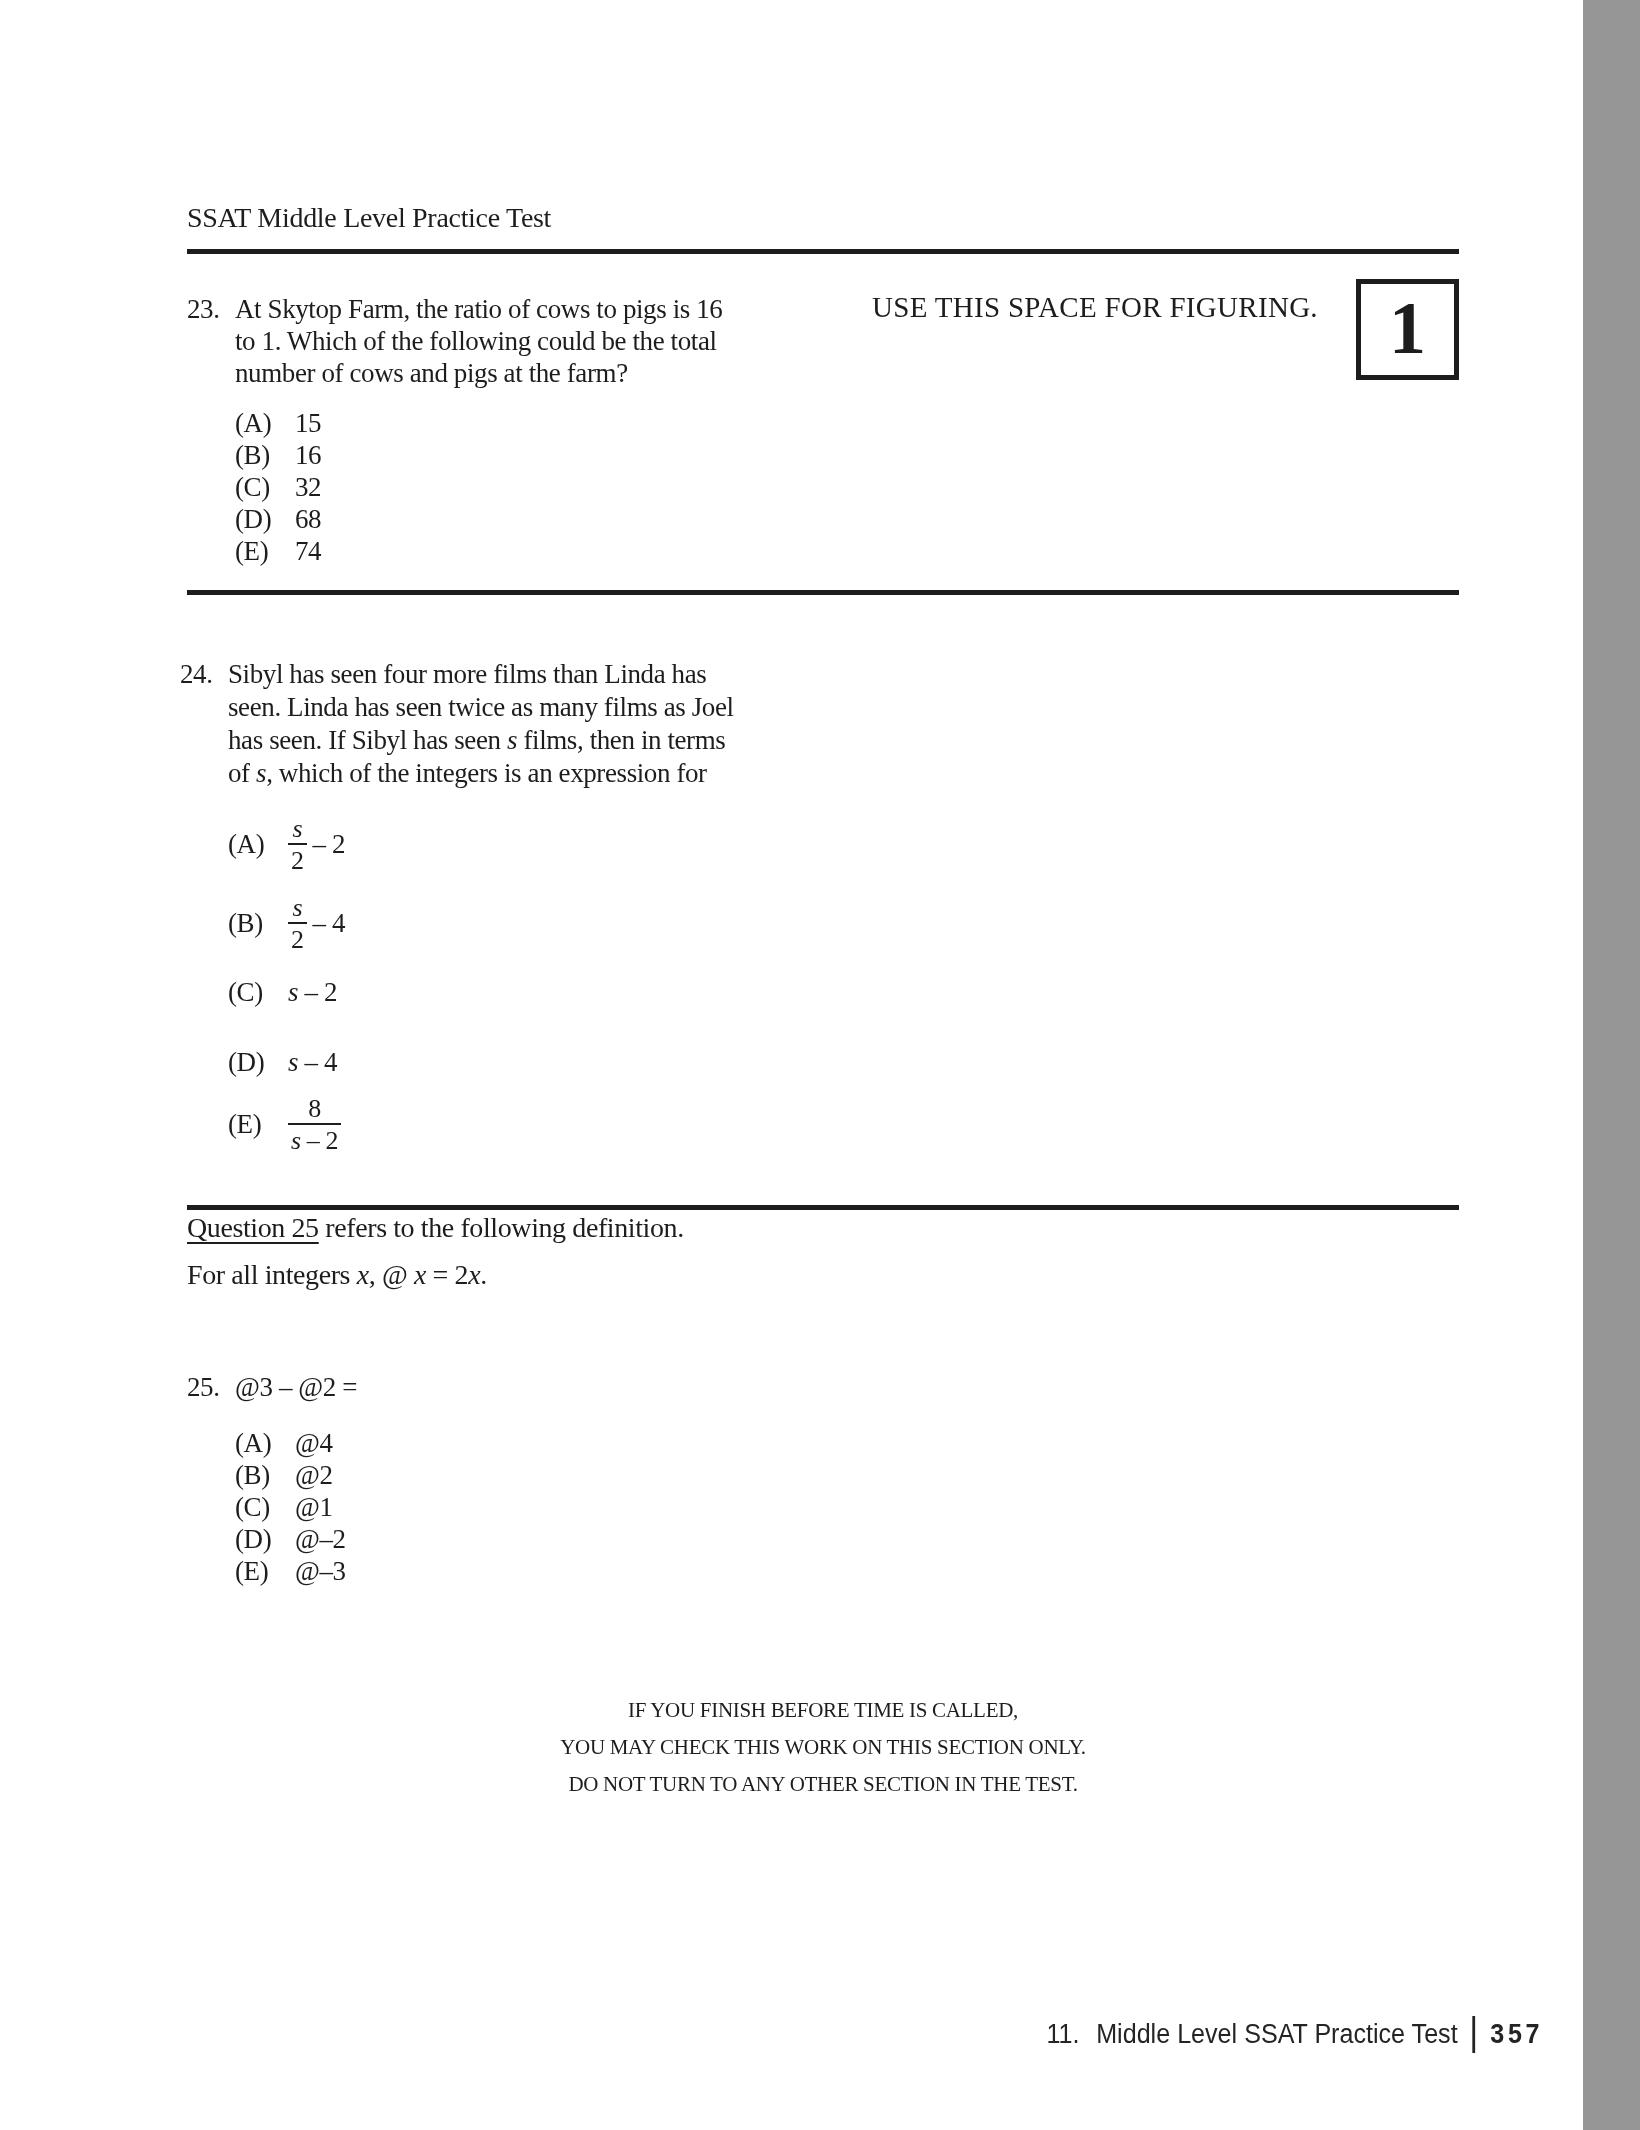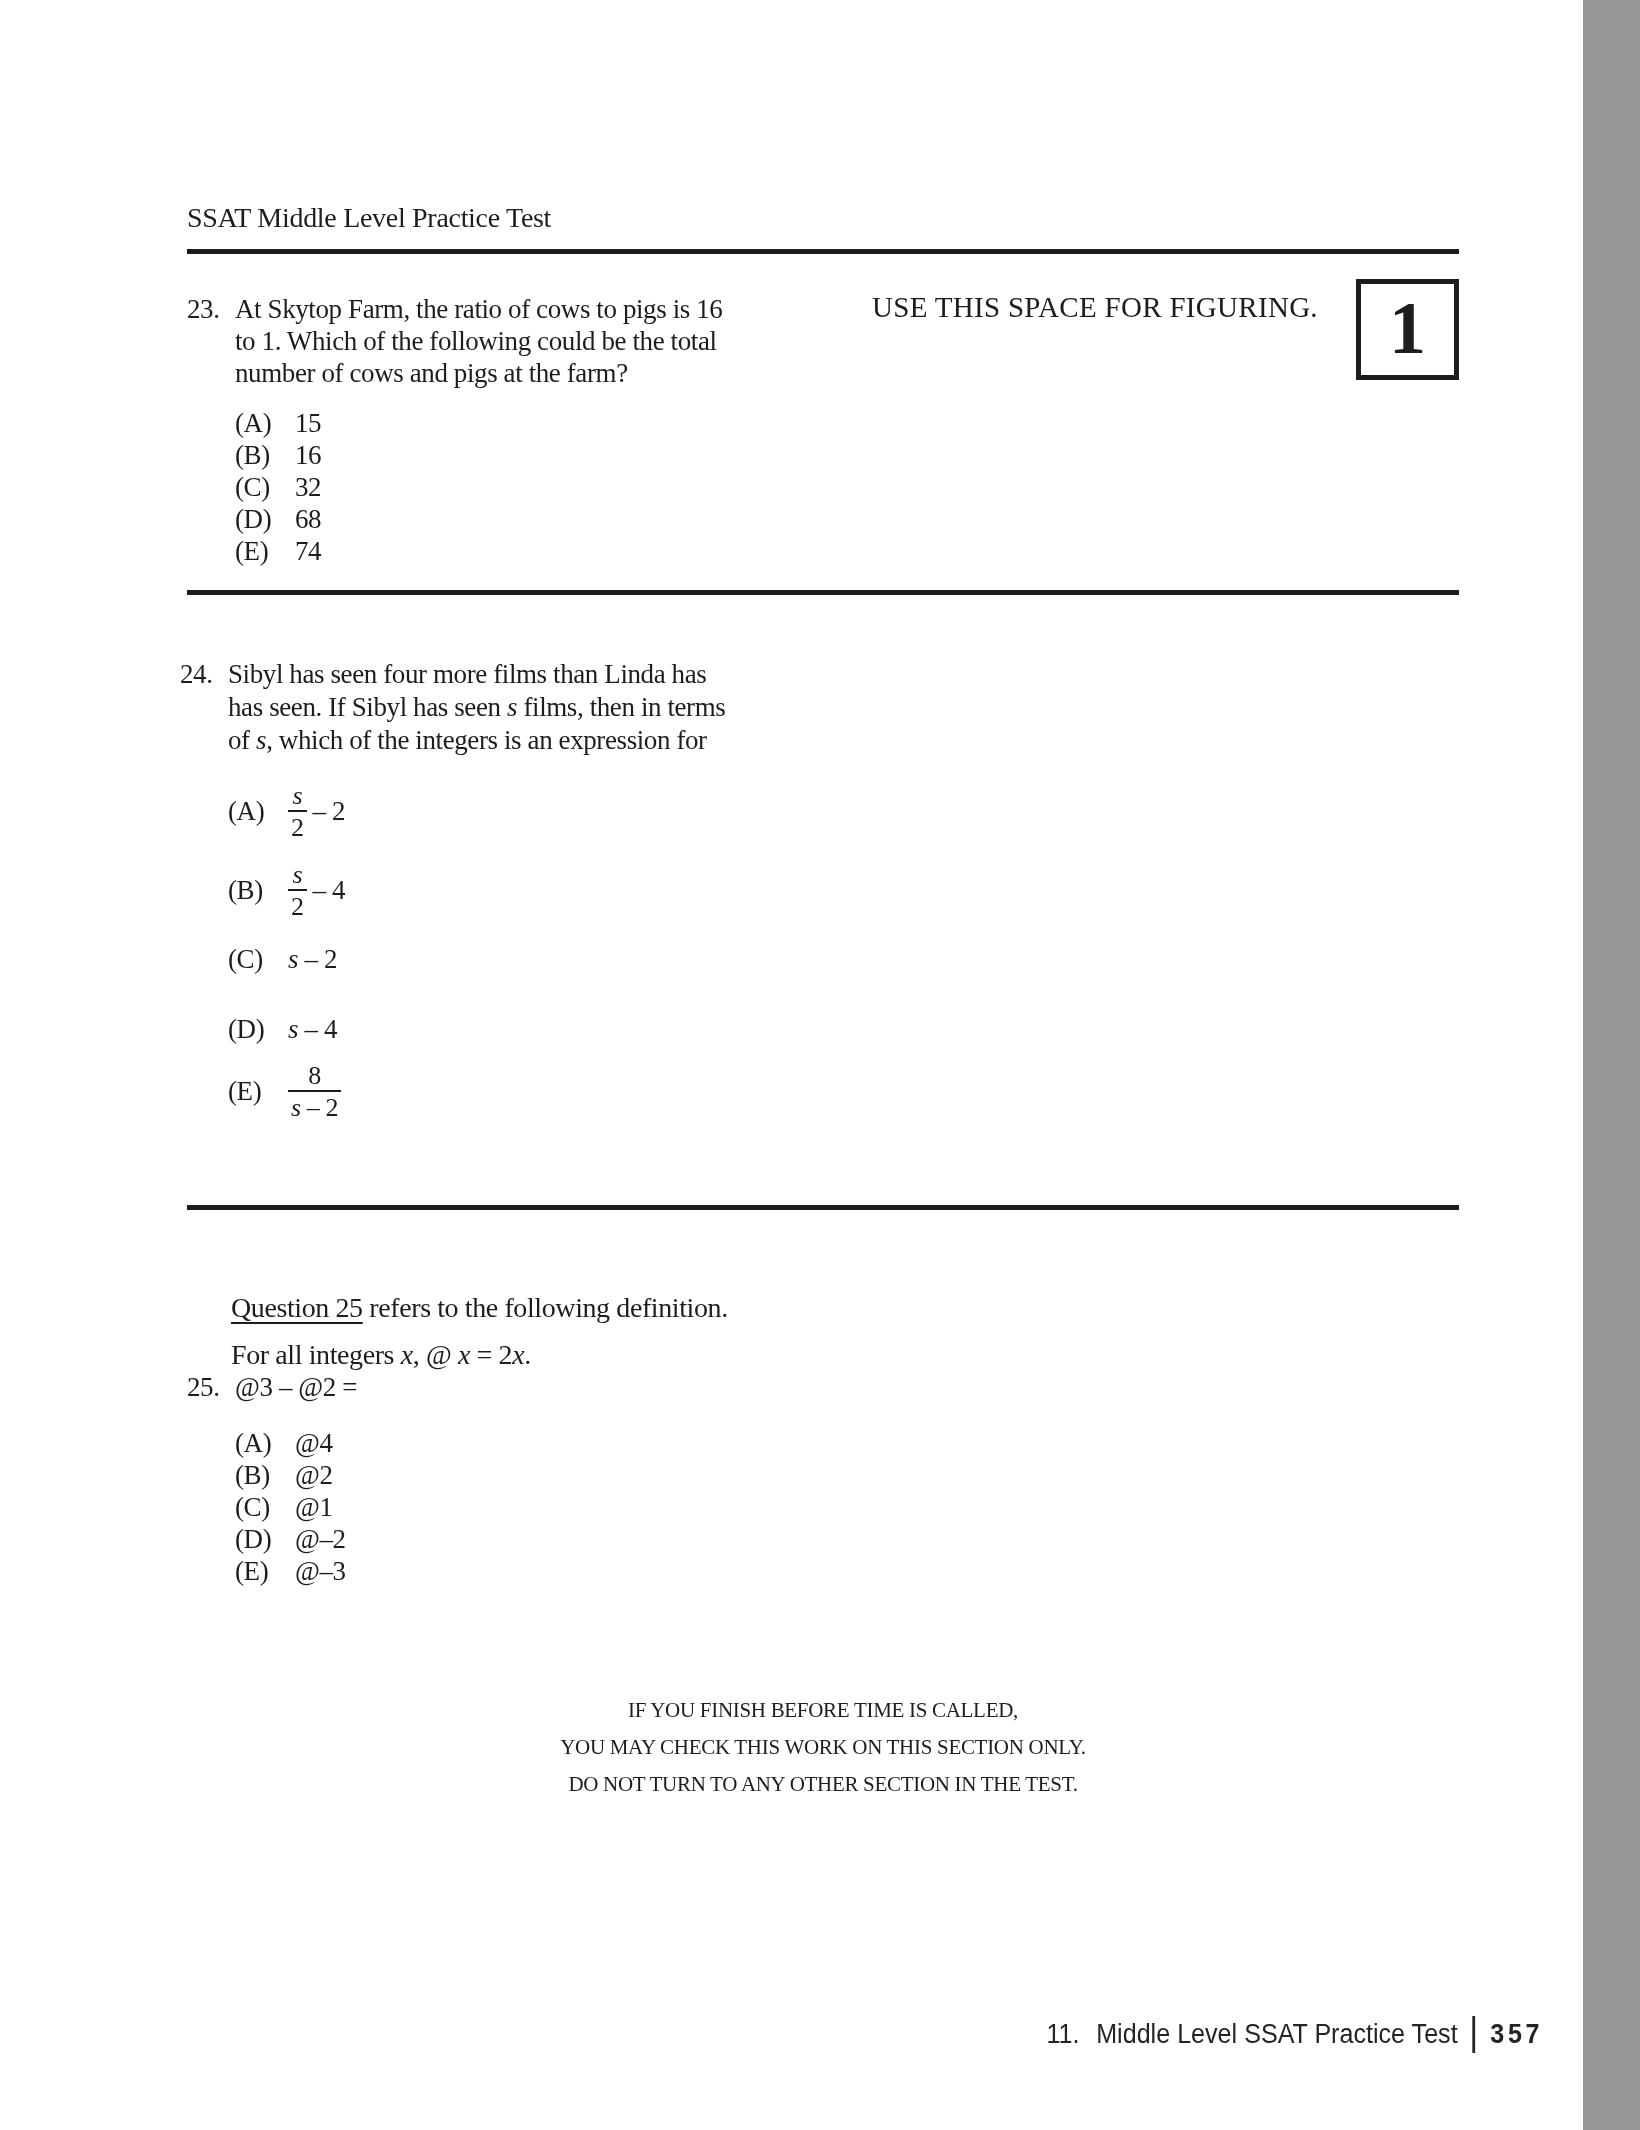--- a/index.html
+++ b/index.html
@@ -45,21 +45,21 @@
   #q24-choices .choice:nth-child(1){margin-top:24px;}
   #q24-choices .choice:nth-child(2){margin-top:18px;}
   #q24-choices .choice:nth-child(3){margin-top:22px;height:32px;}
   #q24-choices .choice:nth-child(4){margin-top:38px;height:32px;}
   #q24-choices .choice:nth-child(5){margin-top:16px;}
   .frac{display:inline-flex;flex-direction:column;align-items:center;font-size:26px;line-height:29px;}
   .fnum{display:block;padding:0 3px;}
   .fden{display:block;border-top:2px solid #1d1d1b;padding:1px 3px 0 3px;}
   .csuf{margin-left:6px;white-space:pre;}
   
-  #def-block{left:187px;top:1292px;width:900px;font-size:28px;letter-spacing:-0.4px;margin-left:44px;}
+  #def-block{left:187px;top:1212px;width:900px;font-size:28px;letter-spacing:-0.4px;}
   #def-block .tline{white-space:nowrap;}
   #def-block .tline + .tline{margin-top:15px;}
   .it{font-style:italic;}
   .ul{text-decoration:underline;text-underline-offset:5px;text-decoration-thickness:2px;}
   
   .stop-block{left:187px;top:1676px;width:1272px;text-align:center;}
   .stop-title{
     font-family:"Liberation Sans",sans-serif;font-weight:bold;
     font-size:54px;line-height:42px;letter-spacing:-1px;
   }
@@ -121,20 +121,21 @@
     </div>
 </div>
 
 <div class="abs rule rule-1"></div>
 
 <div class="abs qblock" id="q24">
   <div class="stem">
     <span class="qnum">24.</span>
     <div class="qtext">
         <div class="tline"><span>Sibyl has seen four more films than Linda has</span></div>
+        <div class="tline"><span>seen. Linda has seen twice as many films as Joel</span></div>
         <div class="tline"><span>has seen. If Sibyl has seen </span><span class="it">s</span><span> films, then in terms</span></div>
         <div class="tline"><span>of </span><span class="it">s</span><span>, which of the integers is an expression for</span></div>
       </div>
   </div>
   <div class="choices" id="q24-choices">
       <div class="choice">
         <span class="clabel">(A)</span>
         <span class="cval"><span class="frac"><span class="fnum"><span class="it">s</span></span><span class="fden"><span>2</span></span></span><span class="csuf"><span>– 2</span></span></span>
       </div>
       <div class="choice">

